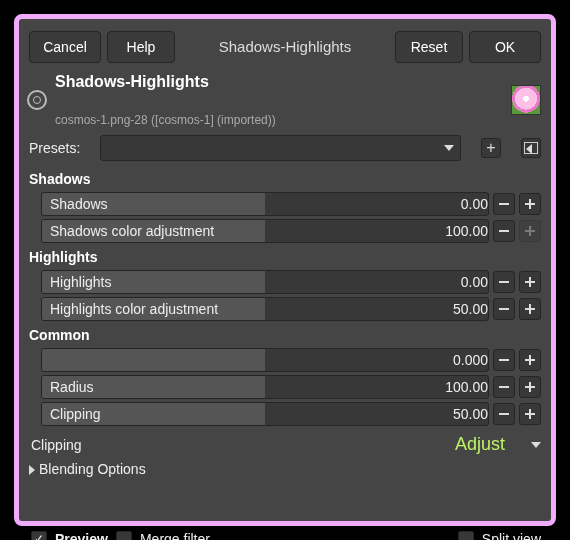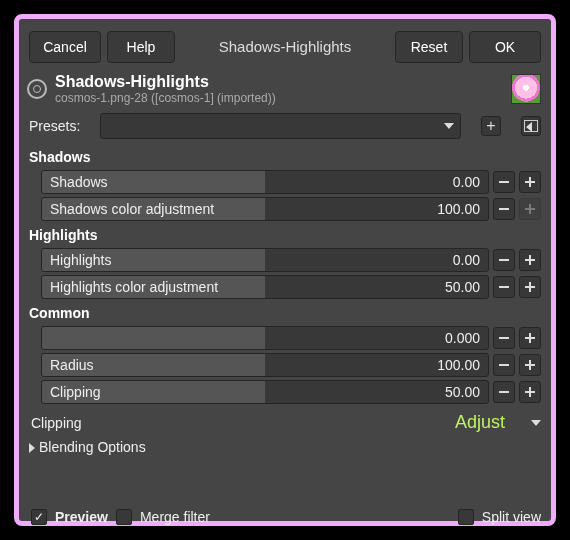--- a/index.html
+++ b/index.html
@@ -9,38 +9,38 @@
 .btn { background: #3a3a3a; border: 1px solid #252525; border-radius: 4px; color: #fff; font-size: 14px; padding: 7px 4px; text-align: center; cursor: pointer; }
 .btn-cancel { flex: 0 0 72px; }
 .btn-help { flex: 0 0 68px; }
 .btn-title { flex: 1; background: #454545; border: none; color: #ddd; font-size: 15px; cursor: default; }
 .btn-reset { flex: 0 0 68px; }
 .btn-ok { flex: 0 0 72px; }
 .header { display: flex; align-items: center; padding: 0 10px 6px 8px; gap: 8px; }
 .hicon { width: 20px; height: 20px; border: 2px solid #bbb; border-radius: 50%; position: relative; flex-shrink: 0; }
 .hicon::after { content: ''; position: absolute; left: 4px; top: 4px; width: 6px; height: 6px; border: 1px solid #bbb; border-radius: 50%; }
 .htxt h2 { color: #fff; font-size: 16px; font-weight: bold; }
-.htxt p { color: #aaa; font-size: 12px; }
+.htxt p { color: #aaa; font-size: 12px; margin-top: 22px; }
 .thumb { width: 30px; height: 30px; margin-left: auto; border: 1px solid #333; background: radial-gradient(circle at 50% 45%, #fff 0 3px, #ffc0e8 3px 11px, #e878c8 11px 14px, #5a9a3a 14px 100%); }
 .row { display: flex; align-items: center; padding: 2px 10px 6px 10px; gap: 20px; }
 .lbl { color: #eee; font-size: 14px; }
 .combo { flex: 1; background: #383838; border: 1px solid #252525; border-radius: 3px; height: 26px; display: flex; align-items: center; justify-content: flex-end; padding: 0 6px; cursor: pointer; }
 .tri-down { width: 0; height: 0; border-left: 5px solid transparent; border-right: 5px solid transparent; border-top: 6px solid #ddd; }
 .tri-right { width: 0; height: 0; border-top: 5px solid transparent; border-bottom: 5px solid transparent; border-left: 6px solid #ddd; display: inline-block; margin-right: 4px; vertical-align: middle; }
 .tri-left { width: 0; height: 0; border-top: 5px solid transparent; border-bottom: 5px solid transparent; border-right: 6px solid #ddd; }
 .iconbtn { width: 20px; height: 20px; background: #383838; border: 1px solid #252525; border-radius: 3px; display: flex; align-items: center; justify-content: center; color: #ddd; cursor: pointer; }
 .plus-ico { font-size: 16px; line-height: 1; }
 .screen-ico { width: 14px; height: 12px; border: 1px solid #ccc; position: relative; }
 .screen-ico .tl { position: absolute; left: 1px; top: 1px; }
 .section { color: #fff; font-size: 14px; font-weight: bold; padding: 4px 10px 4px 10px; }
 .slider-row { display: flex; align-items: center; padding: 1px 10px 2px 22px; gap: 4px; }
 .slider { flex: 1; height: 24px; background: #383838; border: 1px solid #252525; border-radius: 3px; position: relative; overflow: hidden; cursor: pointer; }
 .fill { position: absolute; left: 0; top: 0; bottom: 0; background: #555; }
 .slider-label { position: absolute; left: 8px; top: 3px; color: #eee; font-size: 14px; }
-.slider-val { position: absolute; right: 8px; top: 3px; color: #eee; font-size: 14px; }
+.slider-val { position: absolute; right: 0; top: 3px; color: #eee; font-size: 14px; }
 .step { width: 22px; height: 22px; background: #383838; border: 1px solid #252525; border-radius: 3px; display: flex; align-items: center; justify-content: center; cursor: pointer; }
 .step svg { display: block; }
 .step.dis { opacity: 0.35; cursor: default; }
 .clip-row { display: flex; align-items: center; padding: 6px 10px 2px 12px; gap: 6px; }
 .clip-row .lbl { flex: 1; }
 .clip-val { color: #bef264; font-size: 18px; margin-right: 20px; }
 .blend-row { padding: 4px 10px 4px 10px; color: #eee; font-size: 14px; cursor: pointer; }
 .foot { display: flex; align-items: center; padding: 6px 10px 10px 12px; gap: 8px; margin-top: 44px; }
 .chk { width: 16px; height: 16px; background: #383838; border: 1px solid #252525; border-radius: 2px; display: flex; align-items: center; justify-content: center; cursor: pointer; }
 .chk.on::after { content: '✓'; color: #eee; font-size: 12px; line-height: 1; }

